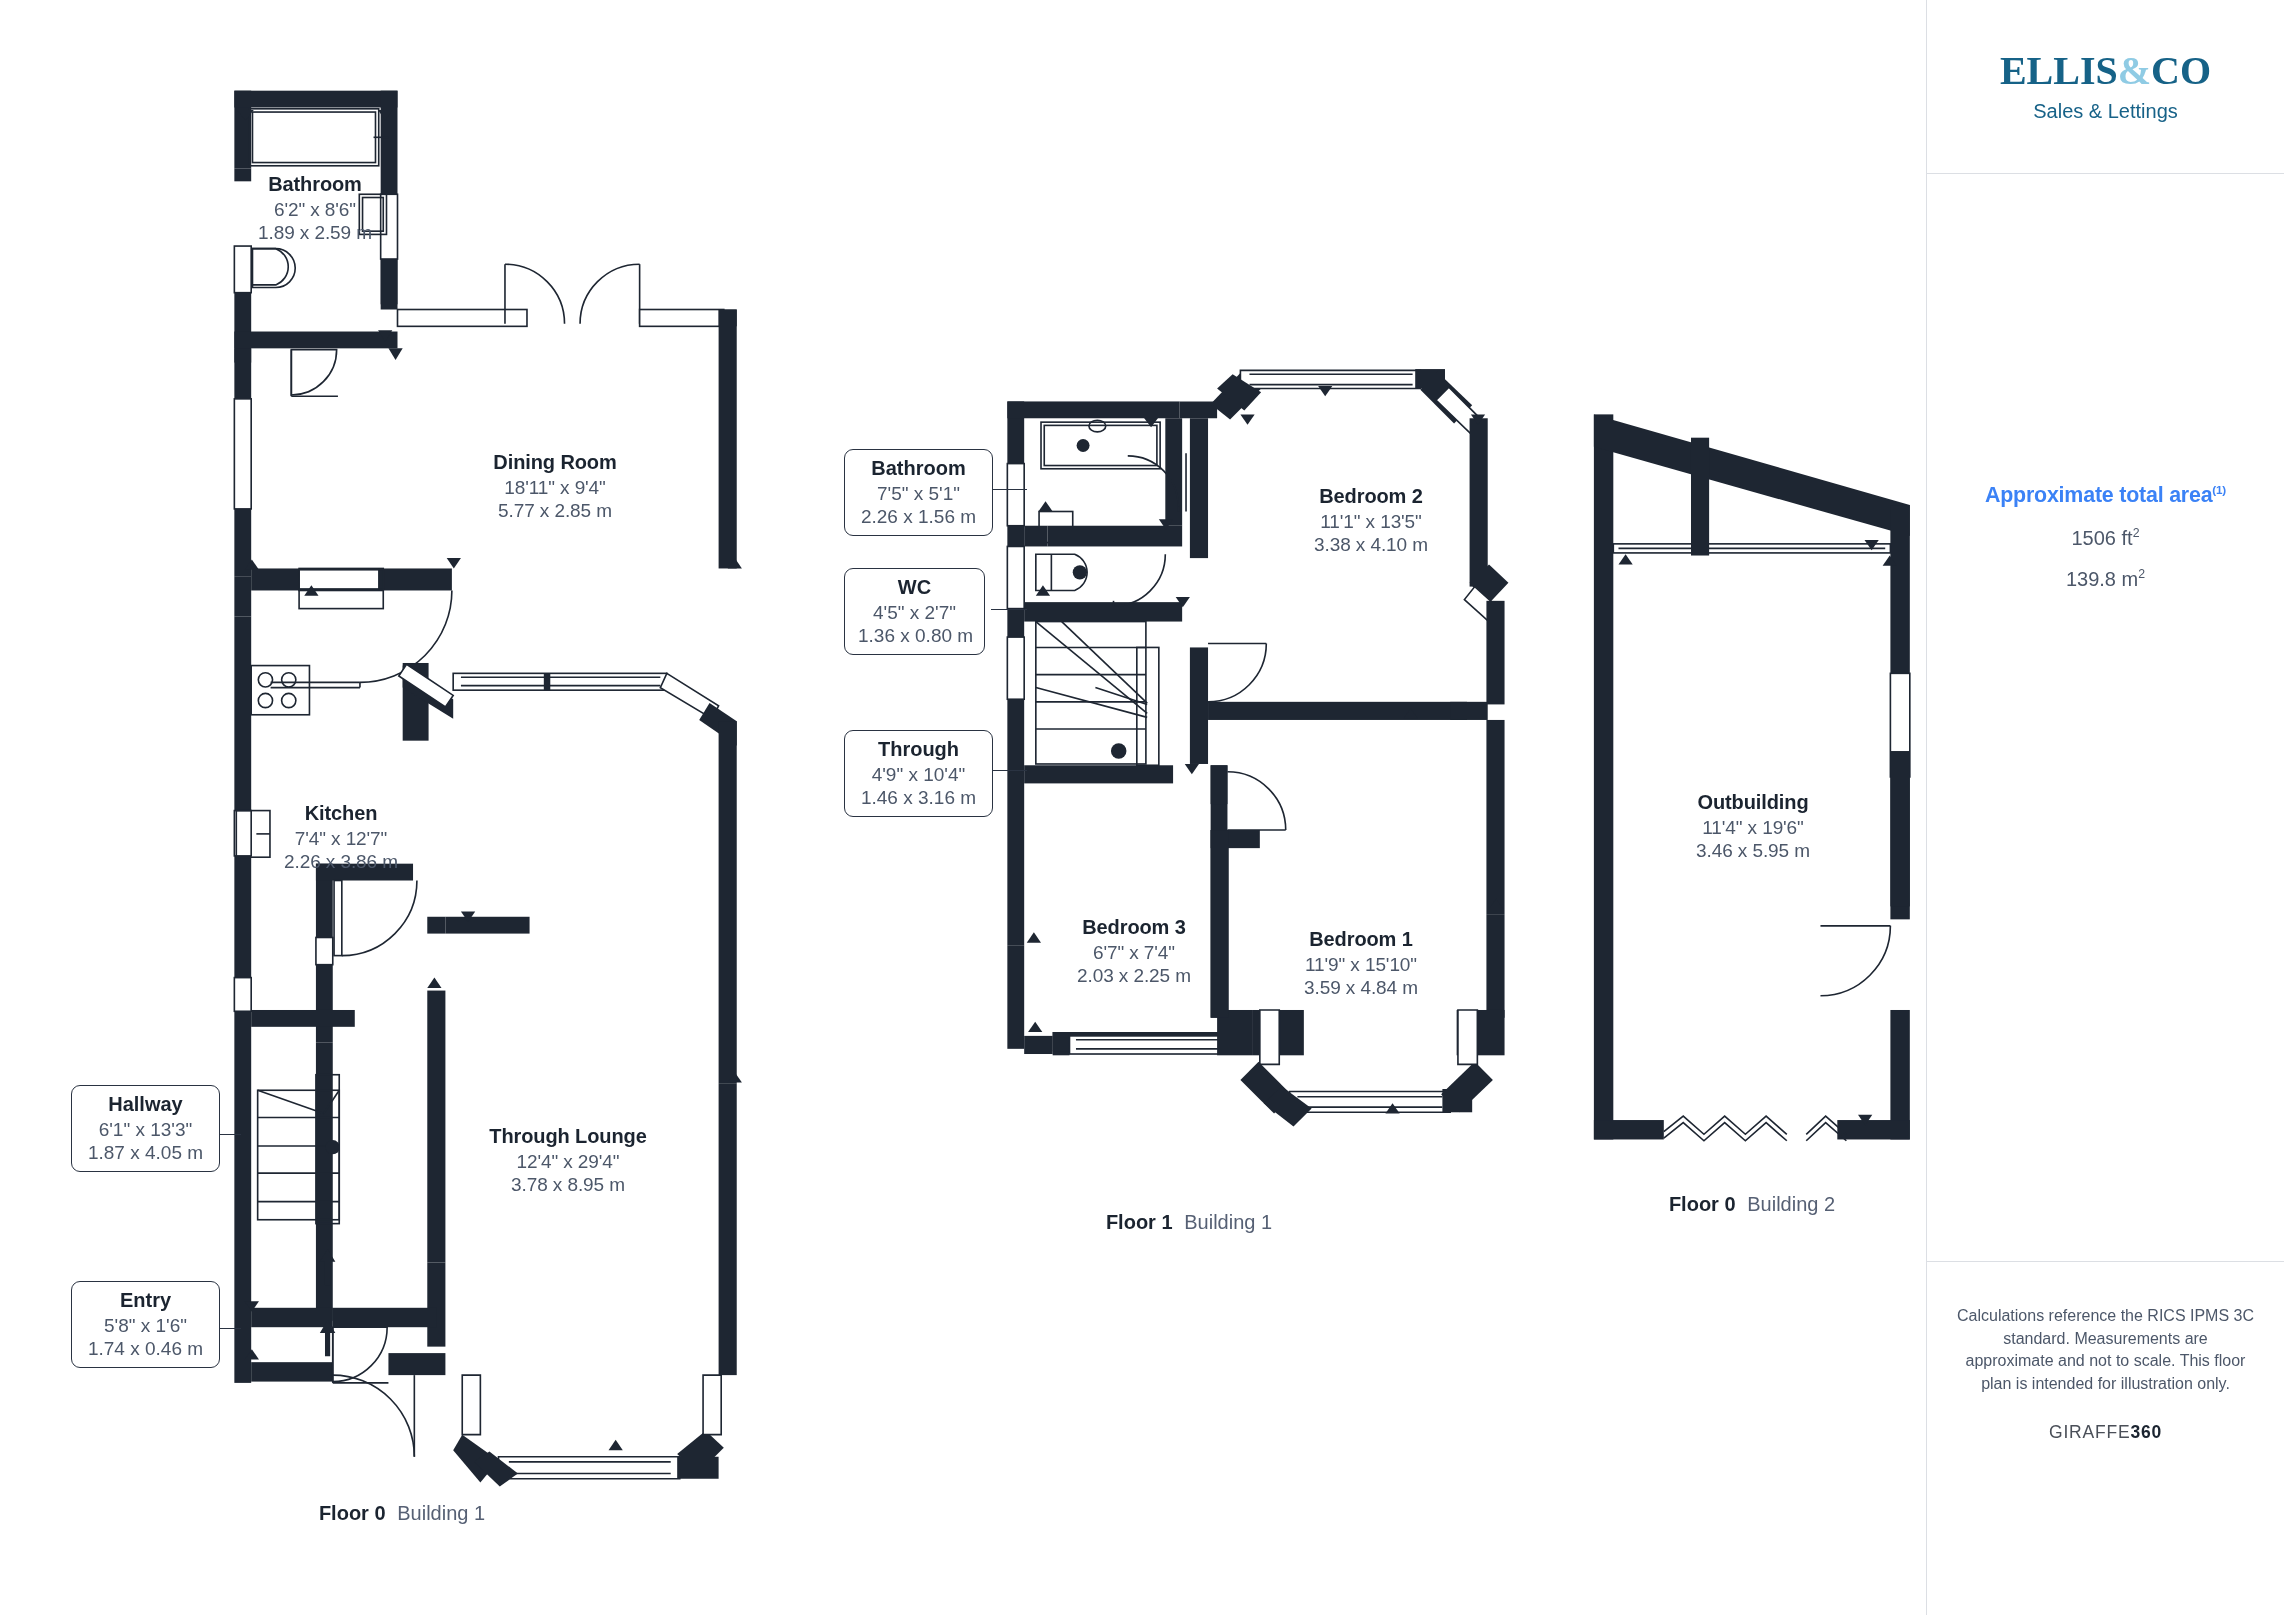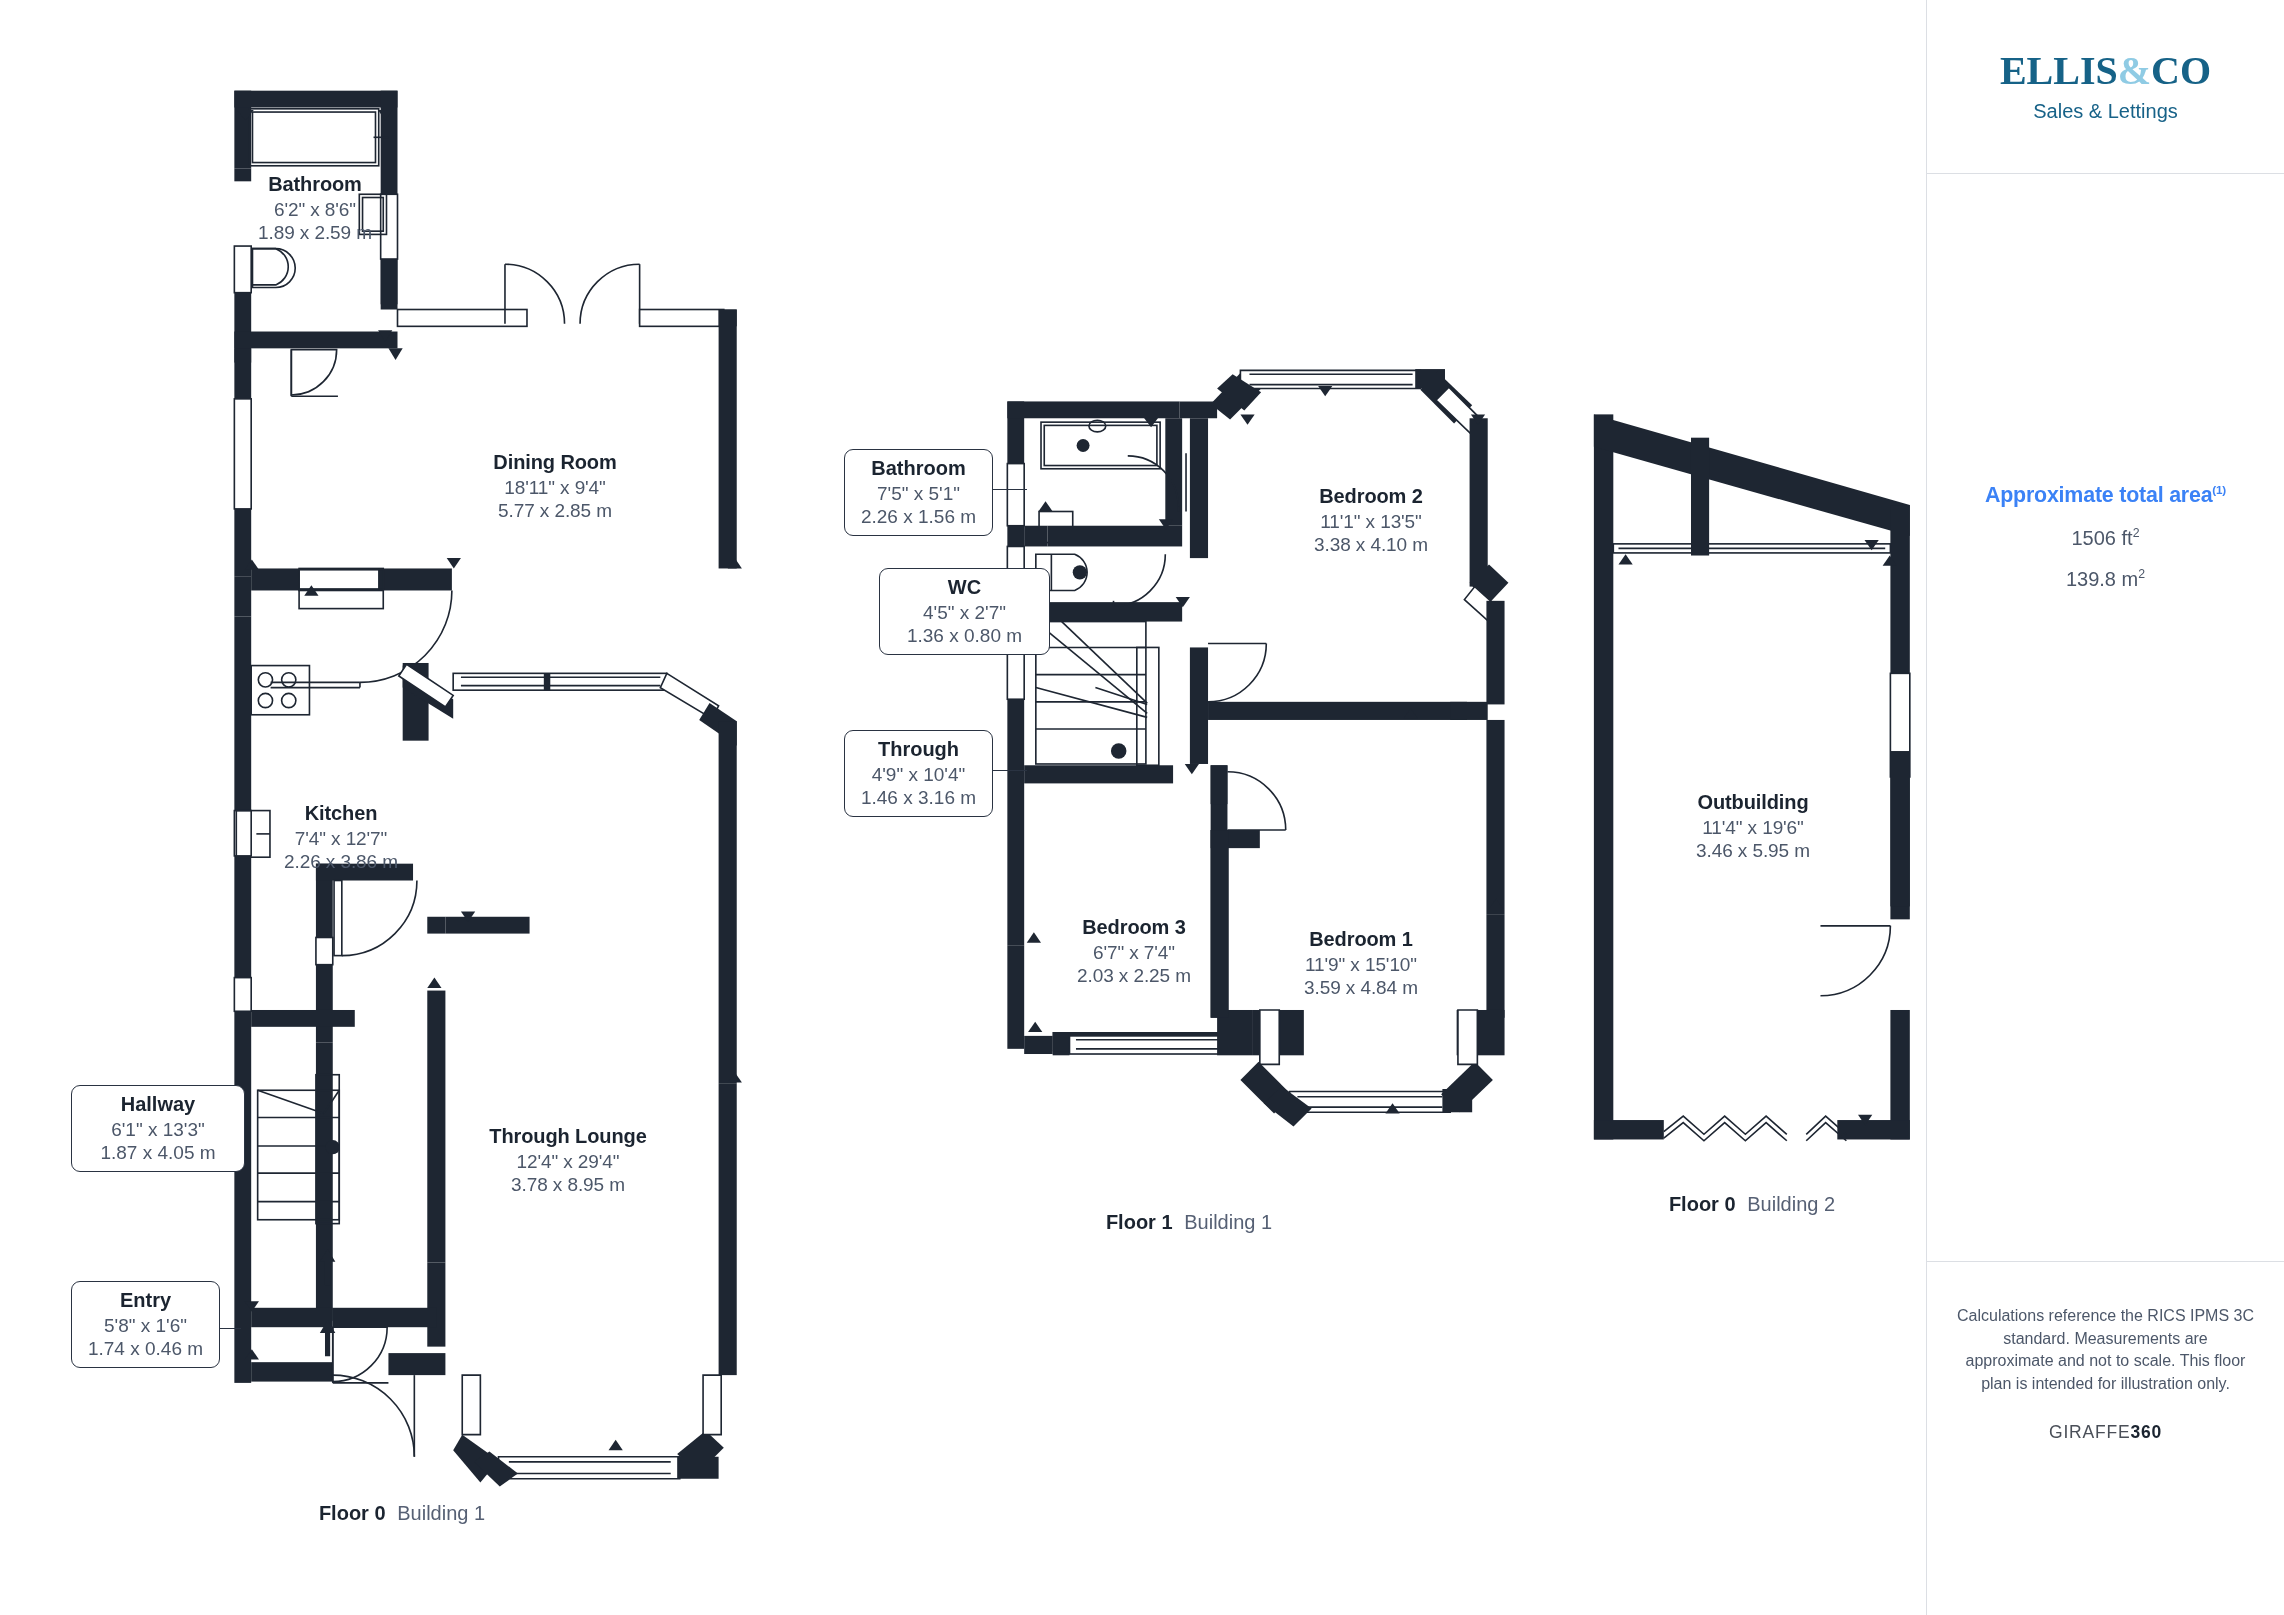--- a/index.html
+++ b/index.html
@@ -586,42 +586,42 @@
       <span class="rl-met">2.03 x 2.25 m</span>
     </div>
 
     <div class="room-label" style="left:1753px; top:792px;">
       <span class="rl-name">Outbuilding</span>
       <span class="rl-imp">11'4" x 19'6"</span>
       <span class="rl-met">3.46 x 5.95 m</span>
     </div>
 
     <div class="leader" style="left:218px; top:1134px; width:23px;"></div>
-    <div class="room-box" style="left:71px; top:1085px; width:174px;">
+    <div class="room-box" style="left:71px; top:1085px; width:149px;">
       <span class="rl-name">Hallway</span>
       <span class="rl-imp">6'1" x 13'3"</span>
       <span class="rl-met">1.87 x 4.05 m</span>
     </div>
 
     <div class="leader" style="left:218px; top:1328px; width:23px;"></div>
     <div class="room-box" style="left:71px; top:1281px; width:149px;">
       <span class="rl-name">Entry</span>
       <span class="rl-imp">5'8" x 1'6"</span>
       <span class="rl-met">1.74 x 0.46 m</span>
     </div>
 
     <div class="leader" style="left:991px; top:489px; width:36px;"></div>
     <div class="room-box" style="left:844px; top:449px; width:149px;">
       <span class="rl-name">Bathroom</span>
       <span class="rl-imp">7'5" x 5'1"</span>
       <span class="rl-met">2.26 x 1.56 m</span>
     </div>
 
     <div class="leader" style="left:991px; top:609px; width:36px;"></div>
-    <div class="room-box" style="left:879px; top:568px; width:171px;">
+    <div class="room-box" style="left:844px; top:568px; width:141px;">
       <span class="rl-name">WC</span>
       <span class="rl-imp">4'5" x 2'7"</span>
       <span class="rl-met">1.36 x 0.80 m</span>
     </div>
 
     <div class="leader" style="left:991px; top:770px; width:36px;"></div>
     <div class="room-box" style="left:844px; top:730px; width:149px;">
       <span class="rl-name">Through</span>
       <span class="rl-imp">4'9" x 10'4"</span>
       <span class="rl-met">1.46 x 3.16 m</span>

